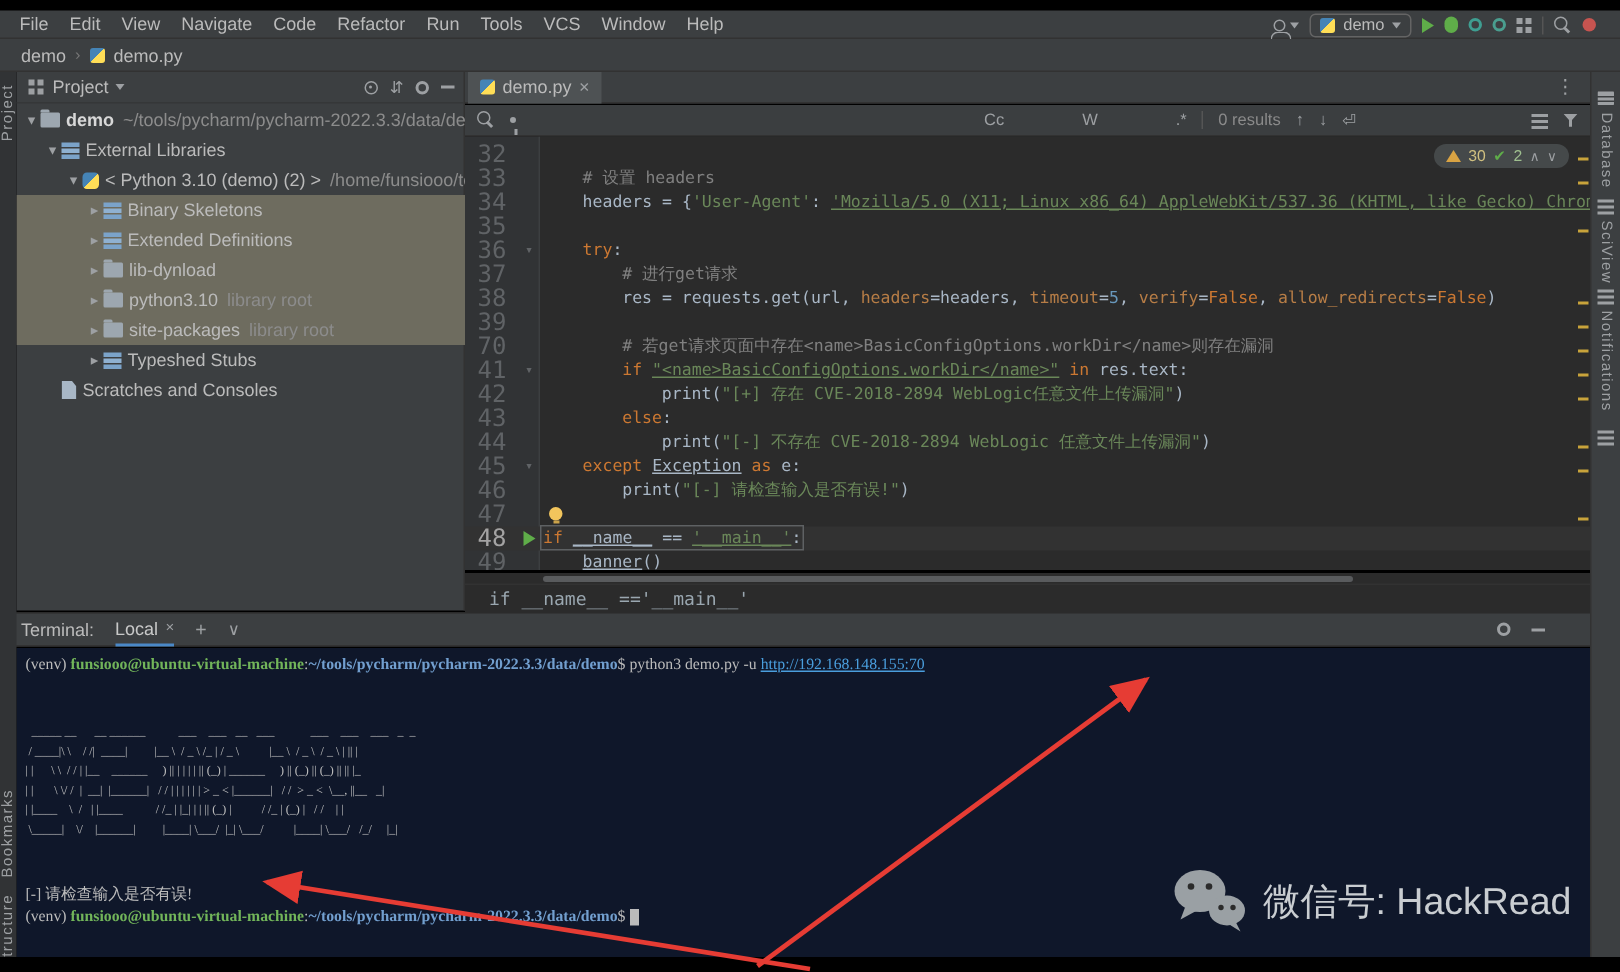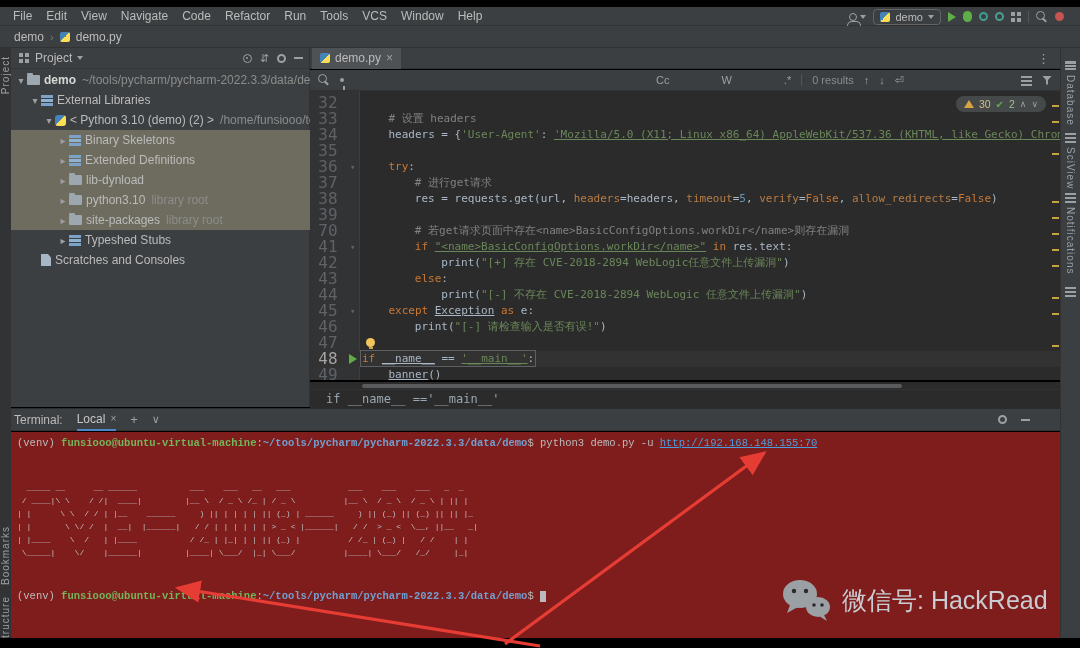--- a/index.html
+++ b/index.html
@@ -115,21 +115,21 @@
   .ebreadcrumbs { position:absolute; top:299px; left:310px; width:750px; height:20px; background:#2b2b2b; border-top:1px solid #323232; color:#9aa7b0; font-size:12px; line-height:19px; padding-left:16px; font-family:"DejaVu Sans Mono",monospace; }
 
   
   .editor, .hscroll, .ebreadcrumbs {  }
 
   
   .termhdr { position:absolute; top:408px; left:0; width:1060px; height:23px; background:#3c3f41; border-top:1px solid #2b2b2b; border-bottom:1px solid #323232; display:flex; align-items:center; font-size:12px; color:#bbbbbb; padding-left:14px; gap:14px;}
   .ttab { position:relative; color:#c8c8c8; padding-bottom:2px; display:flex; gap:5px; align-items:center;}
   .ttab::after { content:""; position:absolute; left:0; right:0; bottom:-3px; height:2px; background:#4a88c7; }
   .thdr-right { position:absolute; right:30px; display:flex; gap:14px; align-items:center; }
-  .terminal { position:absolute; top:432px; left:11px; width:1049px; height:206px; background:#7f1d1d; overflow:hidden; font-family:Liberation Mono, monospace; padding:4px 0 0 6px; }
+  .terminal { position:absolute; top:432px; left:11px; width:1049px; height:206px; background:#0f172a; overflow:hidden; font-family:Liberation Serif, serif; padding:4px 0 0 6px; }
   .t-line { height:15px; line-height:15px; font-size:10.5px; white-space:pre; color:#bbbbbb; }
   .t-art { height:13px; line-height:13px; font-size:8px; white-space:pre; color:#c0c0c0; }
   .ts-w { color:#bbbbbb; }
   .ts-u { color:#72b55a; font-weight:bold; }
   .ts-b { color:#729fcf; font-weight:bold; }
   .ts-l { color:#4a9edd; text-decoration:underline; }
   .cursorblk { display:inline-block; width:6px; height:11px; background:#bbbbbb; vertical-align:middle; }
 
   
   .annot { position:absolute; top:0; left:0; width:1080px; height:648px; z-index:60; pointer-events:none; }
@@ -372,20 +372,21 @@
       <div class="t-line"></div>
       <div class="t-line"></div>
       <div class="t-art">  _____ __      __ ______           ___    ___   __   ___            ___    ___    ___   _  _   </div>
       <div class="t-art"> / ____|\ \    / /|  ____|         |__ \  / _ \ /_ | / _ \          |__ \  / _ \  / _ \ | || |  </div>
       <div class="t-art">| |      \ \  / / | |__    ______     ) || | | | | || (_) | ______     ) || (_) || (_) || || |_ </div>
       <div class="t-art">| |       \ \/ /  |  __|  |______|   / / | | | | | | &gt; _ &lt; |______|   / /  &gt; _ &lt;  \__, ||__   _|</div>
       <div class="t-art">| |____    \  /   | |____           / /_ | |_| | | || (_) |          / /_ | (_) |   / /    | |  </div>
       <div class="t-art"> \_____|    \/    |______|         |____| \___/  |_| \___/          |____| \___/   /_/     |_|  </div>
       <div class="t-line"></div>
       <div class="t-line"></div>
+      <div class="t-line"><span class="ts-w">[-] 请检查输入是否有误!</span></div>
       <div class="t-line"><span class="ts-w">(venv) </span><span class="ts-u">funsiooo@ubuntu-virtual-machine</span><span class="ts-w">:</span><span class="ts-b">~/tools/pycharm/pycharm-2022.3.3/data/demo</span><span class="ts-w">$ </span><span class="cursorblk"></span></div>
     </div>
 
   <div class="blackbar-bottom"></div>
 
   <svg class="annot" viewBox="0 0 1080 648">
     <defs>
       <marker id="ah" markerWidth="10" markerHeight="8" refX="7" refY="3.5" orient="auto">
         <polygon points="0 0, 8 3.5, 0 7" fill="#e63c34"></polygon>
       </marker>

